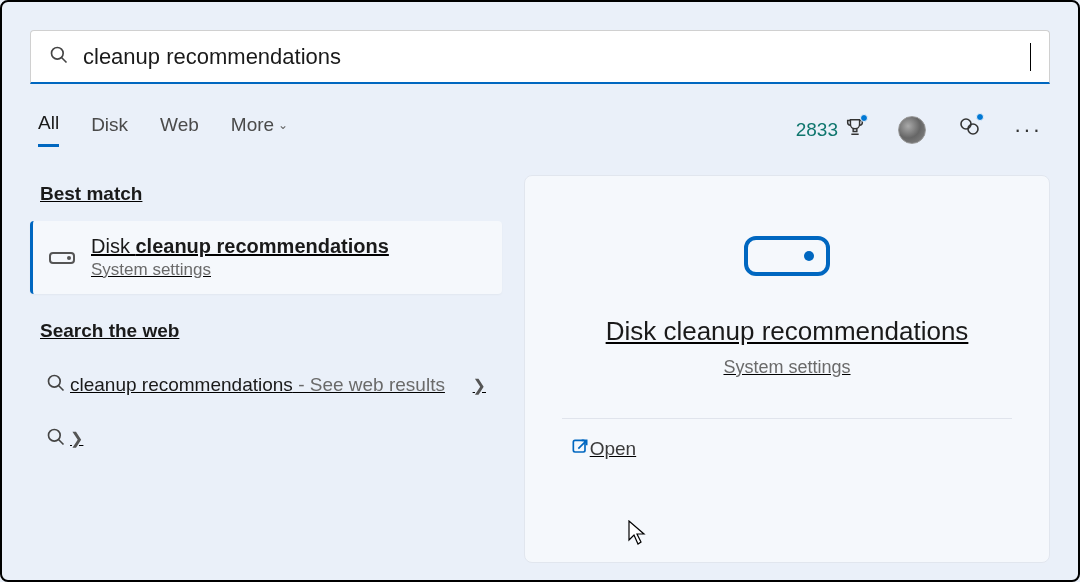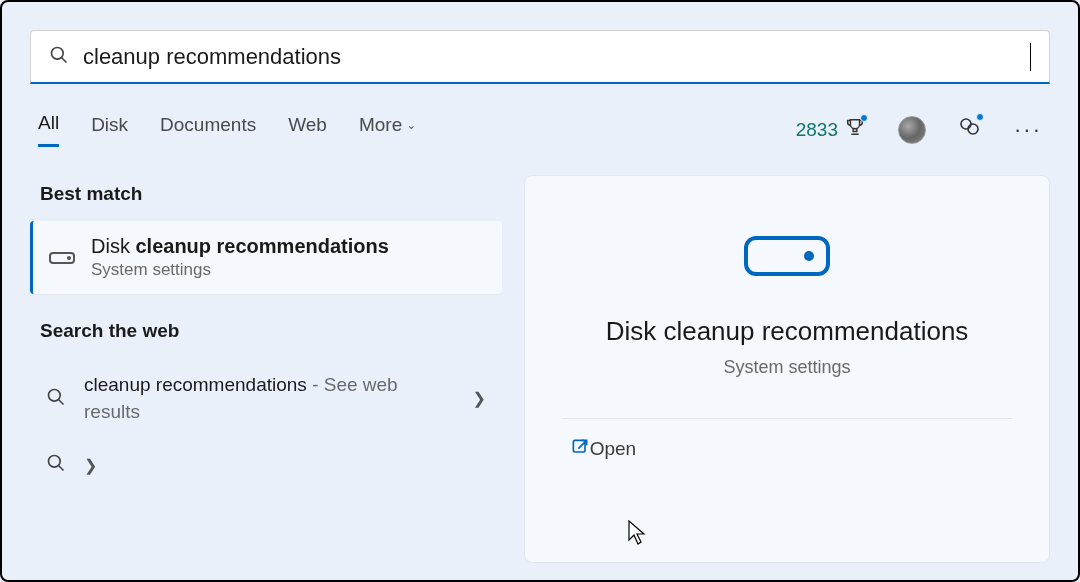--- a/index.html
+++ b/index.html
@@ -65,20 +65,21 @@
       border: 1px solid #999;
     }
     .icon-btn { cursor: pointer; position: relative; }
     .ellipsis { font-size: 22px; letter-spacing: 2px; color: #333; cursor: pointer; }
     .content-row {
       display: flex;
       padding: 0 28px;
       margin-top: 28px;
       gap: 22px;
       height: calc(100% - 190px);
+      text-decoration: underline;
     }
     .left-col { flex: 0 0 472px; }
     .right-col {
       flex: 1;
       background: #f5f8fc;
       border: 1px solid #e1e6ee;
       border-radius: 8px;
       display: flex;
       flex-direction: column;
       align-items: center;
@@ -105,21 +106,21 @@
       width: 26px; height: 12px; border: 2px solid #555; border-radius: 4px; position: relative;
     }
     .disk-mini::after { content: ""; position: absolute; right: 2px; top: 2px; width: 4px; height: 4px; background: #555; border-radius: 50%; }
     .best-match-title { font-size: 20px; color: #1a1a1a; }
     .best-match-title .bold { font-weight: 600; }
     .best-match-sub { font-size: 17px; color: #6a6a6a; margin-top: 2px; }
     .web-item {
       display: flex;
       align-items: center;
       padding: 14px 16px;
-      gap: 18px;
+      gap: 4px;
       cursor: pointer;
     }
     .web-item-text { flex: 1; font-size: 19px; color: #1a1a1a; line-height: 1.4; }
     .web-item-text .gray { color: #6a6a6a; }
     .web-item-text .bold { font-weight: 600; }
     .chevron-r { color: #555; font-size: 16px; }
     .search-ico-sm svg { width: 20px; height: 20px; }
     .detail-icon {
       width: 86px; height: 40px; border: 4px solid #0067c0; border-radius: 12px; position: relative;
     }
@@ -163,21 +164,20 @@
         <line x1="15" y1="15" x2="21" y2="21"></line>
       </svg>
   </span>
   <input class="search-input" type="text" value="cleanup recommendations" style="">
   <span class="cursor-bar"></span>
 </div>
 
 <div class="tab-row">
   <div class="tab-item active">All</div>
   <div class="tab-item">Disk</div>
-  <div class="tab-item">Documents</div>
   <div class="tab-item">Web</div>
   <div class="tab-item">
     <span>More</span>
     <span class="chev-down">⌄</span>
   </div>
   <div class="tab-spacer"></div>
   <div class="reward-points">
     <span>2833</span>
     <span class="icon-btn">
       <svg width="22" height="22" viewBox="0 0 24 24" fill="none" stroke="#333" stroke-width="1.6">

